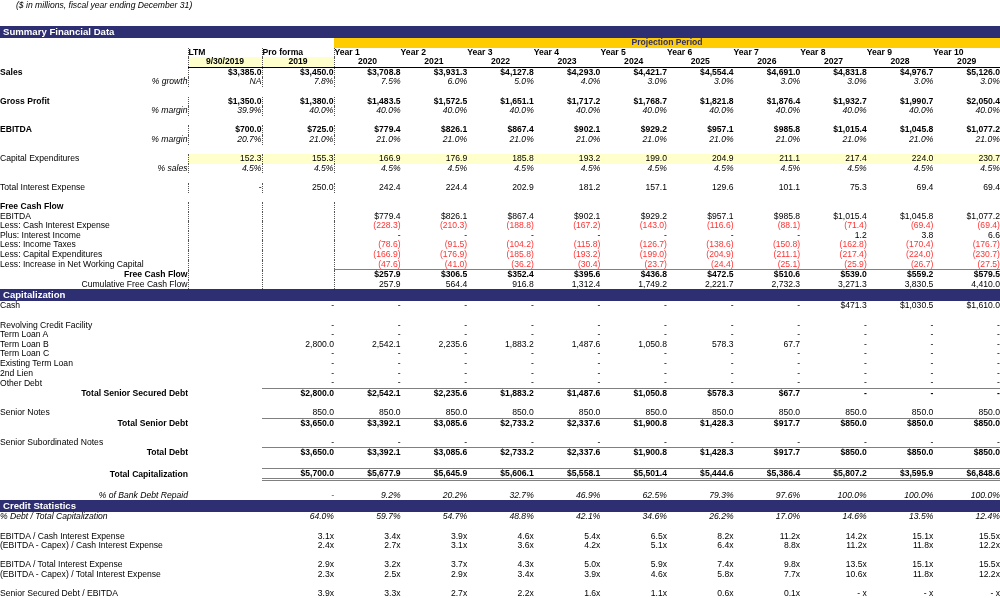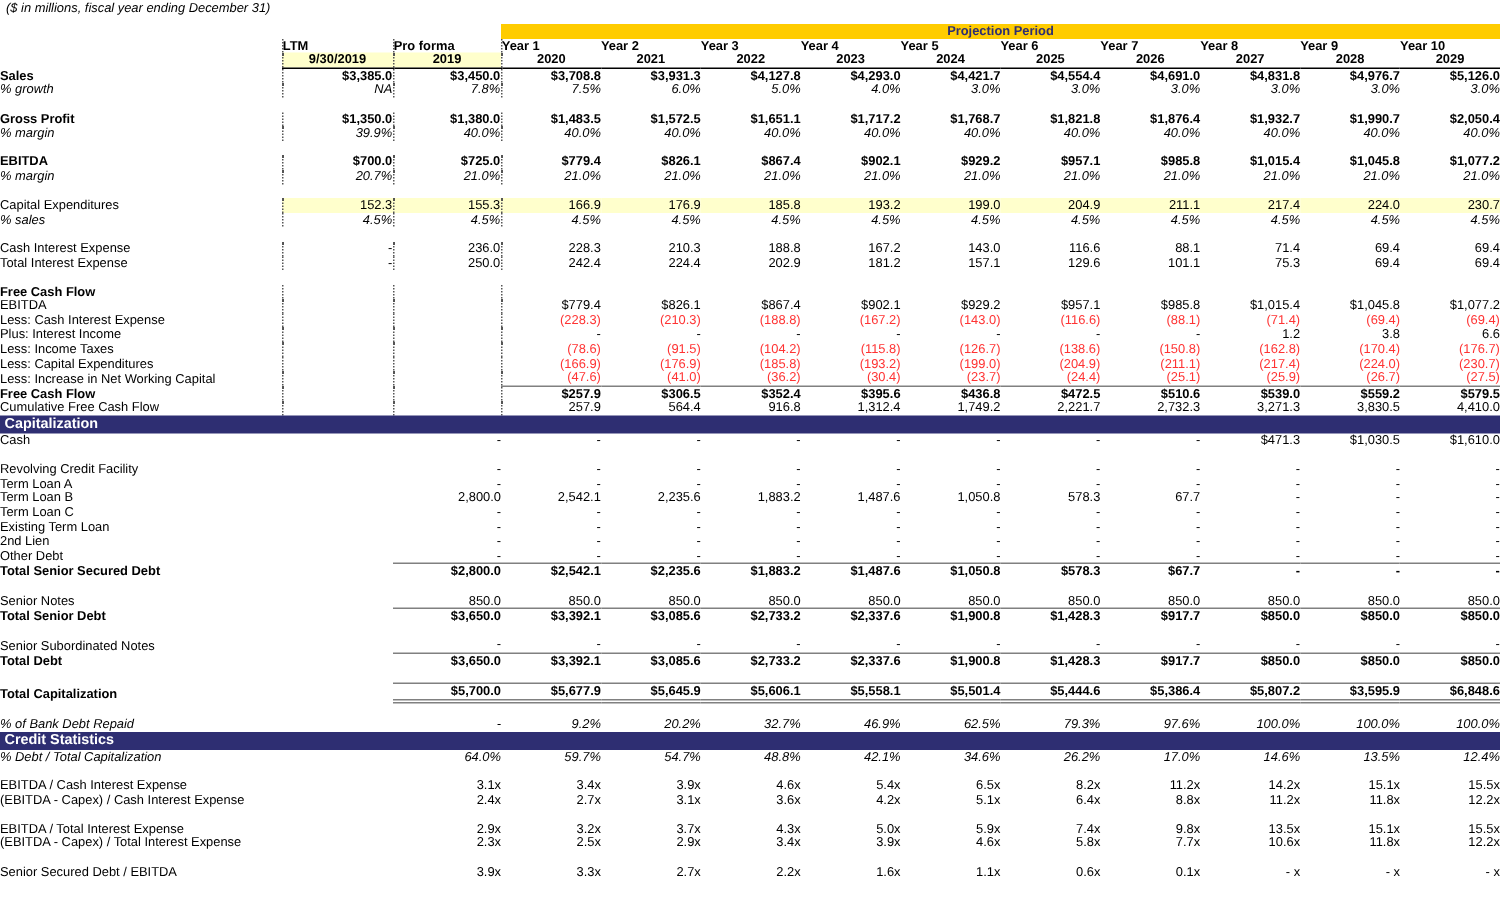--- a/index.html
+++ b/index.html
@@ -18,42 +18,42 @@
   table.grid td{padding:0;vertical-align:bottom;white-space:nowrap;line-height:9.6px;height:9.6px;}
 
   
   col.c-label{width:188px;}
   col.c-ltm{width:74px;}
   col.c-pf{width:72px;}
   col.c-yr{width:66.6px;}
 
   
   .subtitle{
-    font-style:italic;font-size:8.6px;padding-left:4px;height:16px;line-height:11px;
+    font-style:italic;font-size:8.6px;padding-left:16px;height:26px;line-height:11px;
   }
   .bar{
     background:#2e2e72;color:#fff;font-weight:bold;font-size:9.6px;
     height:12px;line-height:12px;padding-left:3px;
   }
 
   
   .projband{
     background:#ffcc00;color:#2e2e72;font-weight:bold;text-align:center;
     font-size:8.6px;height:10px;line-height:10px;
   }
   .hdr{ font-weight:bold;font-size:8.6px;}
   .hdr-ul{ text-align:center;font-weight:bold;font-size:8.6px;border-bottom:1px solid #000;}
   .hdr-yellow{background:#ffffcc;margin-left:12px;}
 
   
   .v{text-align:right;padding-right:5px;}
   .b{font-weight:bold;}
   .i{font-style:italic;}
   .neg{color:#ff3333;}
-  .ind1{padding-left:9px;}
+  .ind1{padding-left:9px;text-align:right;}
 
   
   .topline{border-top:1px solid #808080;}
   .dblline{border-bottom:3px double #808080;}
   .botline{border-bottom:1px solid #808080;}
 
   
   .dotL{border-left:1px dotted #555;}
   .dotR{border-right:1px dotted #555;}
 
@@ -61,20 +61,21 @@
   .spacer td{height:6px;line-height:6px;}
   .spacer-sm td{height:4px;line-height:4px;}
 </style>
 </head>
 <body>
 
 <div class="sheet">
 
   <div class="subtitle">($ in millions, fiscal year ending December 31)</div>
 
+  <div class="bar">Summary Financial Data</div>
 
   <table class="grid">
     <colgroup>
       <col class="c-label">
         <col class="c-ltm">
         <col class="c-pf">
       <col class="c-yr">
         <col class="c-yr">
         <col class="c-yr">
         <col class="c-yr">
@@ -268,35 +269,20 @@
           <td class="v i">4.5%</td>
           <td class="v i">4.5%</td>
           <td class="v i">4.5%</td>
           <td class="v i">4.5%</td>
           <td class="v i">4.5%</td>
         </tr>
         <tr class="spacer">
           <td colspan="13"></td>
         </tr>
         <tr>
-          <td>Cash Interest Expense</td>
-          <td class="v dotL dotR">-</td>
-          <td class="v dotR">236.0</td>
-          <td class="v">228.3</td>
-          <td class="v">210.3</td>
-          <td class="v">188.8</td>
-          <td class="v">167.2</td>
-          <td class="v">143.0</td>
-          <td class="v">116.6</td>
-          <td class="v">88.1</td>
-          <td class="v">71.4</td>
-          <td class="v">69.4</td>
-          <td class="v">69.4</td>
-        </tr>
-        <tr>
           <td>Total Interest Expense</td>
           <td class="v dotL dotR">-</td>
           <td class="v dotR">250.0</td>
           <td class="v">242.4</td>
           <td class="v">224.4</td>
           <td class="v">202.9</td>
           <td class="v">181.2</td>
           <td class="v">157.1</td>
           <td class="v">129.6</td>
           <td class="v">101.1</td>

